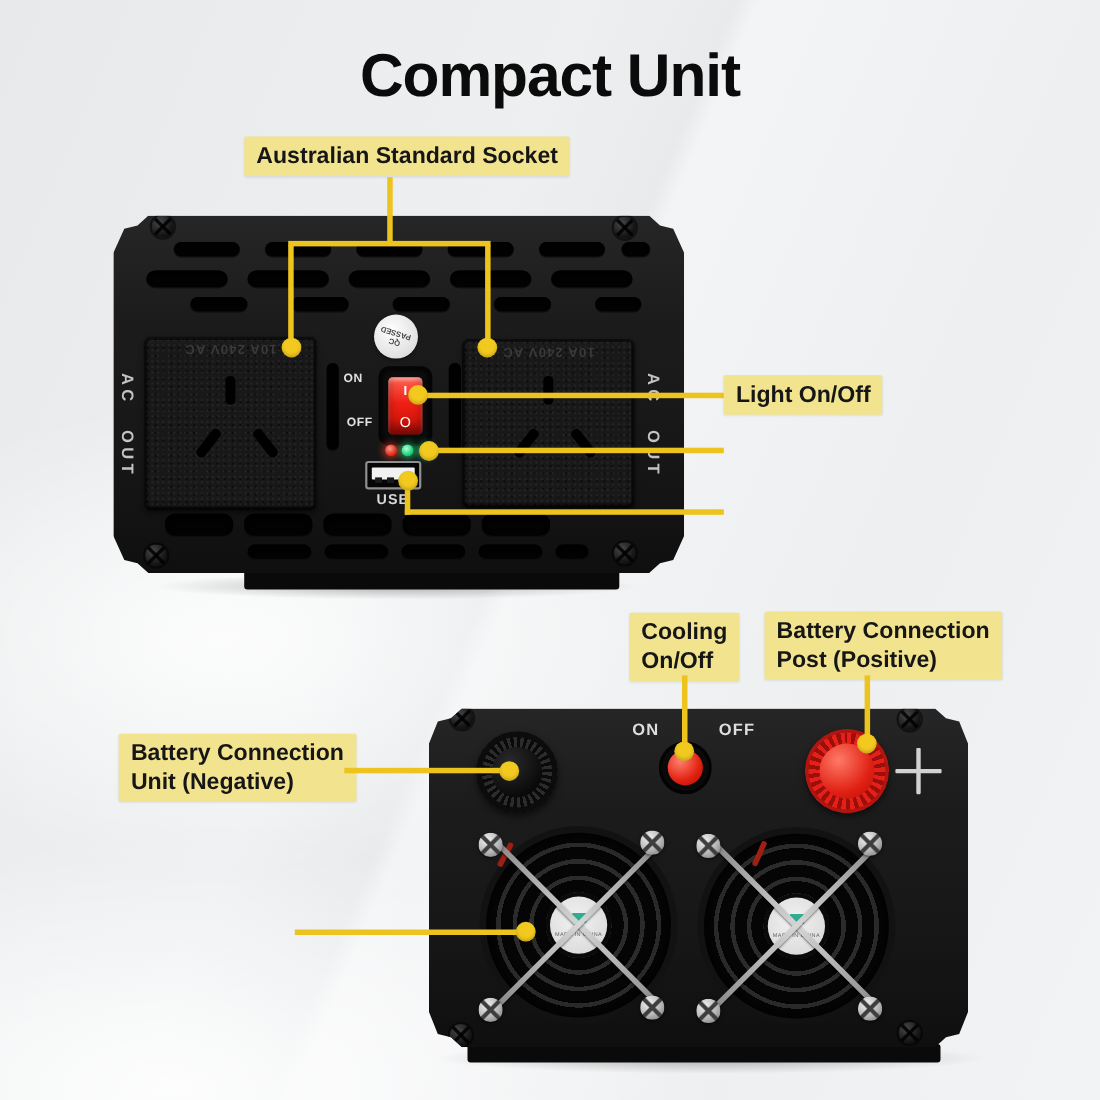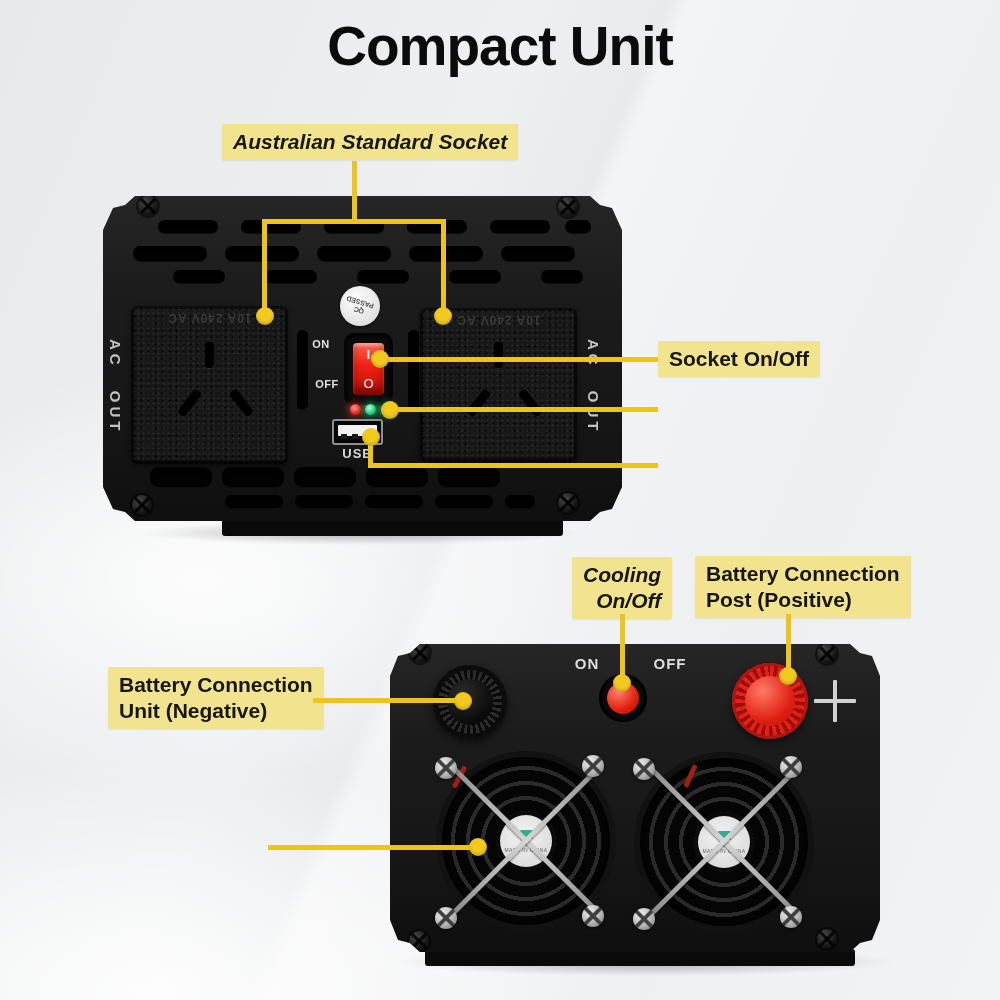--- a/index.html
+++ b/index.html
@@ -4,31 +4,31 @@
 <style>
   html,body{margin:0;padding:0;}
   body{font-family:"Liberation Sans", sans-serif;}
   #stage{position:relative;width:1000px;height:1000px;overflow:hidden;
     background:
       radial-gradient(620px 360px at 20% 58%, rgba(255,255,255,.85), rgba(255,255,255,0) 60%),
       radial-gradient(900px 420px at 16% 99%, rgba(255,255,255,.9), rgba(255,255,255,0) 55%),
       linear-gradient(113deg,#e7e9ea 0%,#edeff0 38%,#e8eaec 47%,#f3f4f5 48.5%,#edeff1 72%,#f2f3f4 100%);
   }
   
-  #title{position:absolute;top:14px;left:0;width:100%;text-align:center;
+  #title{position:absolute;top:36px;left:0;width:100%;text-align:center;
     font-size:55px;font-weight:800;color:#0b0b0b;letter-spacing:-1px;}
   
   .hl{position:absolute;height:5px;background:#edc41d;}
   .vl{position:absolute;width:5px;background:#edc41d;}
   .dot{position:absolute;width:18px;height:18px;border-radius:50%;background:#f2c91f;
        box-shadow:inset 0 -2px 3px rgba(0,0,0,.18);}
   .label{position:absolute;background:#f2e38f;color:#161616;font-weight:700;font-size:21px;
        line-height:26px;padding:5px 11px;border-radius:2px;white-space:nowrap;
        box-shadow:0 1px 2px rgba(0,0,0,.07);}
-  .label.c{text-align:right;font-style:italic;}
+  .label.c{text-align:left;}
   
   .unit{position:absolute;background:linear-gradient(180deg,#262626 0%,#1c1c1c 28%,#161616 70%,#0f0f0f 100%);}
   #front-unit{left:103px;top:196px;width:519px;height:325px;
     clip-path:polygon(32px 0,487px 0,497px 9px,509px 12px,519px 34px,519px 291px,509px 313px,497px 316px,487px 325px,32px 325px,22px 316px,10px 313px,0 291px,0 34px,10px 12px,22px 9px);}
   #rear-unit{left:390px;top:644px;width:490px;height:308px;
     clip-path:polygon(30px 0,460px 0,470px 9px,482px 12px,490px 32px,490px 276px,482px 296px,470px 299px,460px 308px,30px 308px,20px 299px,8px 296px,0 276px,0 32px,8px 12px,20px 9px);}
   .shadow{position:absolute;background:radial-gradient(closest-side,rgba(0,0,0,.28),rgba(0,0,0,0));}
   .base{position:absolute;background:#0a0a0a;border-radius:3px;}
   
   .slot{position:absolute;background:#020202;border-radius:9px;
@@ -271,21 +271,21 @@
   <div class="label c" style="left:222px;top:124px;">Australian Standard Socket</div>
   <div class="vl" style="left:352px;top:161px;height:60px;"></div>
   <div class="hl" style="left:262px;top:219px;width:184px;"></div>
   <div class="vl" style="left:262px;top:223px;height:85px;"></div>
   <div class="vl" style="left:441px;top:223px;height:85px;"></div>
   <div class="dot" style="left:256px;top:307px;"></div>
   <div class="dot" style="left:434px;top:307px;"></div>
 
   <div class="hl" style="left:386px;top:357px;width:272px;"></div>
   <div class="dot" style="left:371px;top:350px;"></div>
-  <div class="label" style="left:658px;top:341px;">Socket On/Off</div>
+  <div class="label" style="left:658px;top:341px;">Light On/Off</div>
 
   <div class="hl" style="left:396px;top:407px;width:262px;"></div>
   <div class="dot" style="left:381px;top:401px;"></div>
 
   <div class="vl" style="left:368px;top:440px;height:28px;"></div>
   <div class="hl" style="left:368px;top:463px;width:290px;"></div>
   <div class="dot" style="left:362px;top:428px;"></div>
 
   <div class="label c" style="left:572px;top:557px;">
     <span style="display:block;">Cooling</span>

